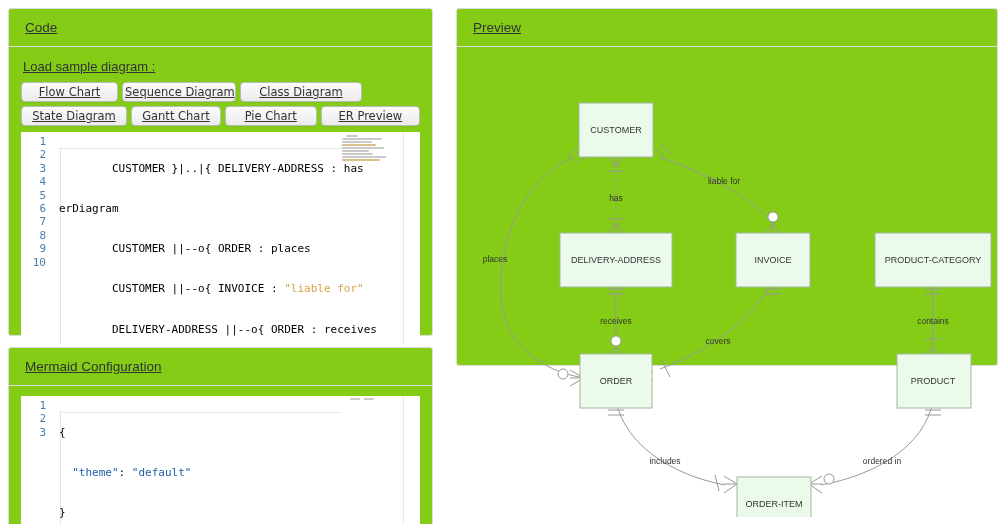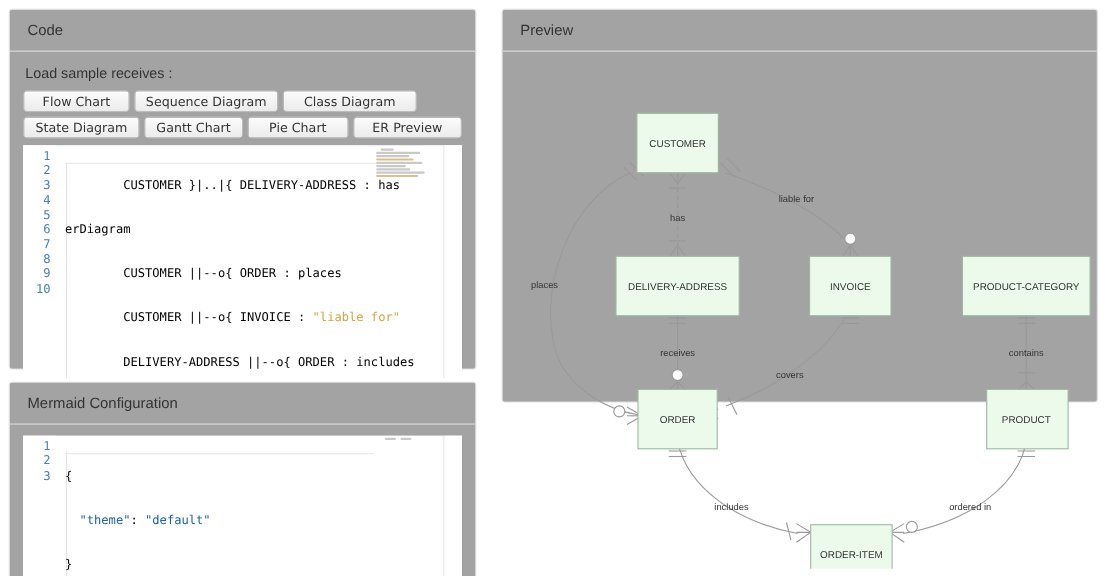--- a/index.html
+++ b/index.html
@@ -8,24 +8,25 @@
     width:1006px;height:524px;overflow:hidden;
     font-family:"Liberation Sans",sans-serif;
     font-size:13px;color:#333;
     -webkit-font-smoothing:antialiased;
   }
   .app{position:relative;width:1006px;height:524px;}
 
   
   .panel{
     position:absolute;
-    background:#a3a3a3;
+    background:#84cc16;
     border:1px solid #ddd;
     border-radius:3px;
     box-sizing:border-box;
+    text-decoration:underline;
   }
   .panel-head{
     height:38px;line-height:38px;
     padding:0 16px;
     border-bottom:1px solid #ddd;
     font-size:13.5px;color:#333;
     box-sizing:border-box;
     white-space:nowrap;
   }
   .panel-body{position:relative;box-sizing:border-box;}
@@ -45,21 +46,21 @@
     background:linear-gradient(#fcfcfc,#ebebeb);
     color:#333;font-size:11.5px;
     font-family:"DejaVu Sans",sans-serif;
     text-align:center;
     box-sizing:border-box;
     cursor:pointer;
     white-space:nowrap;
     padding:0 2px;
     box-shadow:0 1px 0 rgba(0,0,0,.04);
   }
-  .w1{width:97px}.w2{width:131px}.w3{width:122px}
+  .w1{width:97px}.w2{width:114px}.w3{width:122px}
   .w4{width:112px}.w5{width:95px}.w6{width:97px}.w7{width:105px}
 
   
   .editor{
     position:relative;
     margin-top:6px;
     height:212px;
     background:#fff;
     overflow:hidden;
     font-family:"DejaVu Sans Mono",monospace;
@@ -131,21 +132,21 @@
 </style>
 </head>
 <body>
 
 <div class="app">
 
   <div class="panel" id="code-panel">
     <div class="panel-head">Code</div>
     <div class="panel-body">
 
-      <div class="sample-label">Load sample receives :</div>
+      <div class="sample-label">Load sample diagram :</div>
 
       <div class="btn-rows">
         <div class="btn-row">
           <div class="sbtn w1">Flow Chart</div>
           <div class="sbtn w2">Sequence Diagram</div>
           <div class="sbtn w3">Class Diagram</div>
         </div>
         <div class="btn-row">
           <div class="sbtn w4">State Diagram</div>
           <div class="sbtn w5">Gantt Chart</div>
@@ -169,21 +170,21 @@
           <div>8</div>
           <div>9</div>
           <div>10</div>
         </div>
 
         <div class="content">
           <div class="ln"><span>        CUSTOMER }|..|{ DELIVERY-ADDRESS : has</span><span class="str"></span></div>
           <div class="ln"><span>erDiagram</span><span class="str"></span></div>
           <div class="ln"><span>        CUSTOMER ||--o{ ORDER : places</span><span class="str"></span></div>
           <div class="ln"><span>        CUSTOMER ||--o{ INVOICE : </span><span class="str">"liable for"</span></div>
-          <div class="ln"><span>        DELIVERY-ADDRESS ||--o{ ORDER : includes</span><span class="str"></span></div>
+          <div class="ln"><span>        DELIVERY-ADDRESS ||--o{ ORDER : receives</span><span class="str"></span></div>
           
           
           
           
           
         </div>
 
         <div class="mini-rows">
           <i style="left:6px;top:2px;width:12px"></i>
           <i style="left:2px;top:5px;width:40px"></i>

